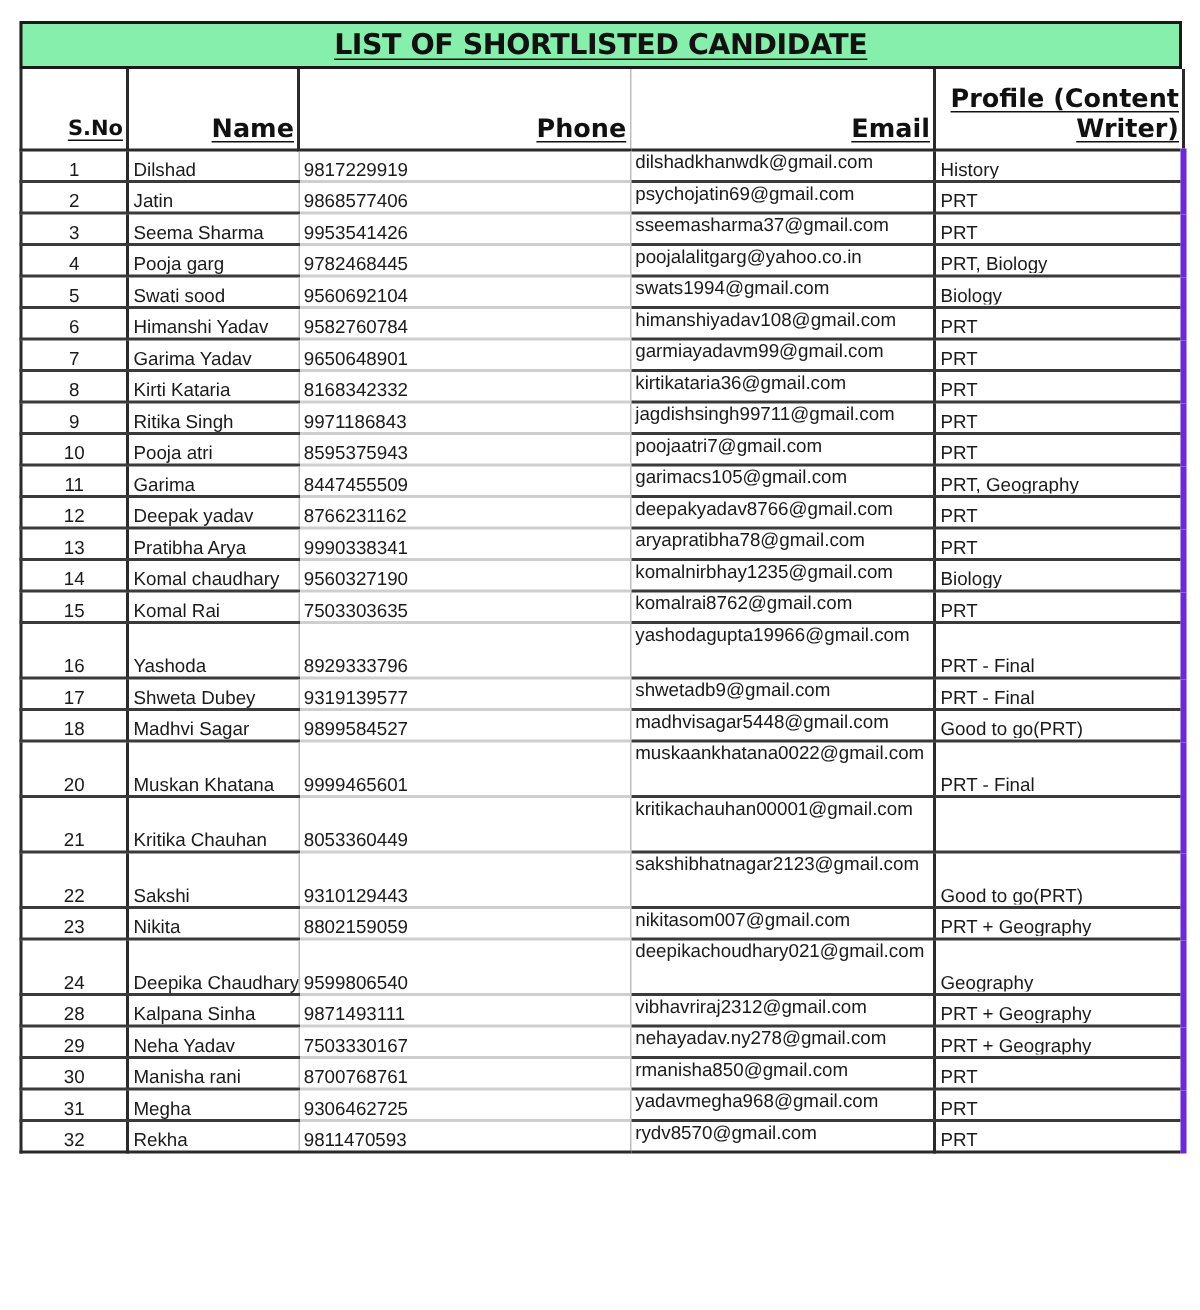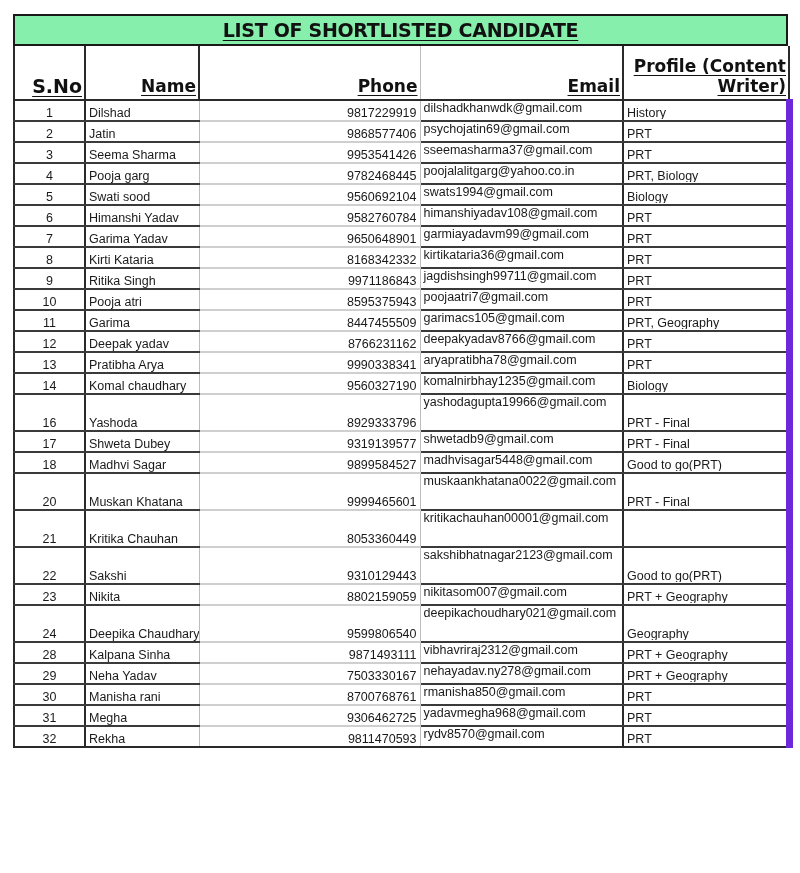--- a/index.html
+++ b/index.html
@@ -15,32 +15,32 @@
   }
   table { border-collapse: collapse; width: 775px; table-layout: fixed; }
   col.c-sno { width: 71px; } col.c-name { width: 114px; } col.c-phone { width: 221px; }
   col.c-email { width: 203px; } col.c-profile { width: 166px; }
   th {
     height: 50px; vertical-align: bottom; padding: 0 2px 3px 2px;
     font-family: "DejaVu Sans", sans-serif; font-weight: bold; font-size: 17px; color: #111;
     text-decoration: underline; text-underline-offset: 3px; line-height: 20px;
     border-left: 2px solid #2a2a2a; border-right: 2px solid #2a2a2a; border-bottom: 2px solid #2a2a2a; text-align: right;
   }
-  th.h-sno { font-size: 19px; }
+  th.h-sno { font-size: 14px; }
   th.h-phone, th.h-email { border-left: 1px solid #bdbdbd; border-right: 1px solid #bdbdbd; }
   th.h-email { border-left: 1px solid #bdbdbd; border-right: 2px solid #2a2a2a; }
   td {
     font-size: 12.5px; line-height: 14px; padding: 0 3px; overflow: hidden; white-space: nowrap;
     border-bottom: 2px solid #3a3a3a; vertical-align: bottom; color: #1a1a1a;
   }
   td.sno { text-align: center; border-left: 2px solid #2a2a2a; border-right: 2px solid #2a2a2a; }
   td.name { border-right: 1px solid #bdbdbd; }
-  td.phone { text-align: right; border-right: 1px solid #bdbdbd; border-bottom: 2px solid #cfcfcf; border-left: 1px solid #cfcfcf; }
+  td.phone { text-align: left; border-right: 1px solid #bdbdbd; border-bottom: 2px solid #cfcfcf; border-left: 1px solid #cfcfcf; }
   td.email { border-right: 2px solid #2a2a2a; vertical-align: top; white-space: normal; word-break: break-all; padding-top: 0; }
-  td.profile { border-right: 7px solid #6d28d9; border-radius: 10px; }
+  td.profile { border-right: 4px solid #6d28d9; border-radius: 10px; }
   tr.r { height: 21px; }
   tr.r.tall { height: 37px; }
   tr.r.last td { border-bottom: 2px solid #2a2a2a; }
 </style>
 </head>
 <body>
 
 <div class="sheet">
   <div class="title-bar">
     <span>LIST OF SHORTLISTED CANDIDATE</span>
@@ -154,20 +154,27 @@
           <td class="email">aryapratibha78@gmail.com</td>
           <td class="profile">PRT</td>
         </tr>
         <tr class="r">
           <td class="sno">14</td>
           <td class="name">Komal chaudhary</td>
           <td class="phone">9560327190</td>
           <td class="email">komalnirbhay1235@gmail.com</td>
           <td class="profile">Biology</td>
         </tr>
+        <tr class="r">
+          <td class="sno">15</td>
+          <td class="name">Komal Rai</td>
+          <td class="phone">7503303635</td>
+          <td class="email">komalrai8762@gmail.com</td>
+          <td class="profile">PRT</td>
+        </tr>
         <tr class="r tall">
           <td class="sno">16</td>
           <td class="name">Yashoda</td>
           <td class="phone">8929333796</td>
           <td class="email">yashodagupta19966@gmail.com</td>
           <td class="profile">PRT - Final</td>
         </tr>
         <tr class="r">
           <td class="sno">17</td>
           <td class="name">Shweta Dubey</td>

